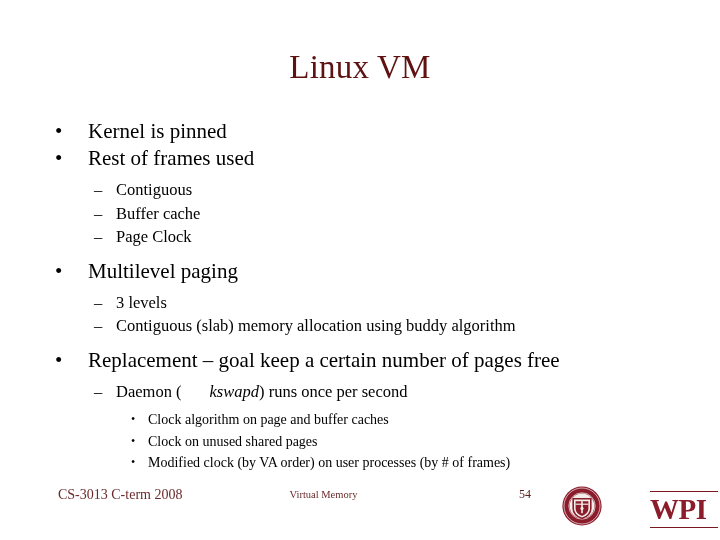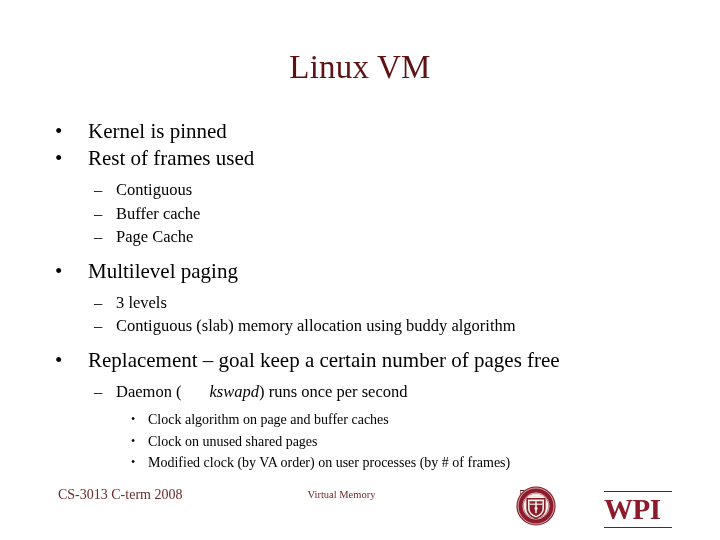--- a/index.html
+++ b/index.html
@@ -99,21 +99,21 @@
     position: absolute;
     left: 58px;
     top: 488px;
     font-size: 14px;
     line-height: 14px;
     color: #6b2b2b;
     white-space: nowrap;
   }
   .footer-center {
     position: absolute;
-    left: 18px;
+    left: 0;
     top: 488px;
     width: 647px;
     text-align: center;
     font-size: 10.5px;
     line-height: 14px;
     color: #6b2b2b;
     white-space: nowrap;
   }
   .footer-page {
     position: absolute;
@@ -122,21 +122,21 @@
     width: 26px;
     text-align: center;
     font-size: 12px;
     line-height: 15px;
     color: #5a2222;
   }
 
   
   .wpi-logo {
     position: absolute;
-    left: 516px;
+    left: 562px;
     top: 484px;
     width: 112px;
     height: 44px;
   }
   .wpi-seal {
     position: absolute;
     left: 0;
     top: 2px;
     width: 40px;
     height: 40px;
@@ -195,21 +195,21 @@
     <span>Contiguous</span>
   </div>
 
   <div class="b2">
     <span class="mark">–</span>
     <span>Buffer cache</span>
   </div>
 
   <div class="b2">
     <span class="mark">–</span>
-    <span>Page Cache</span>
+    <span>Page Clock</span>
   </div>
 
   <div class="gap-md"></div>
 
   <div class="b1">
     <span class="mark">•</span>
     <span>Multilevel paging</span>
   </div>
 
   <div class="gap-sm"></div>

